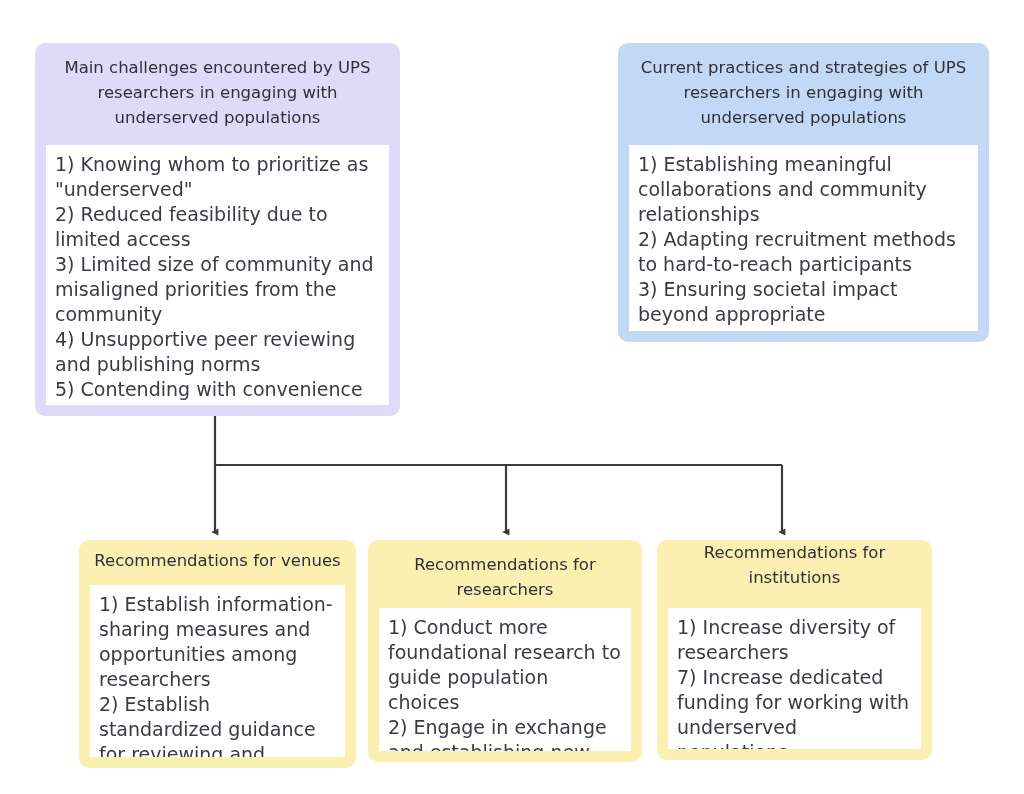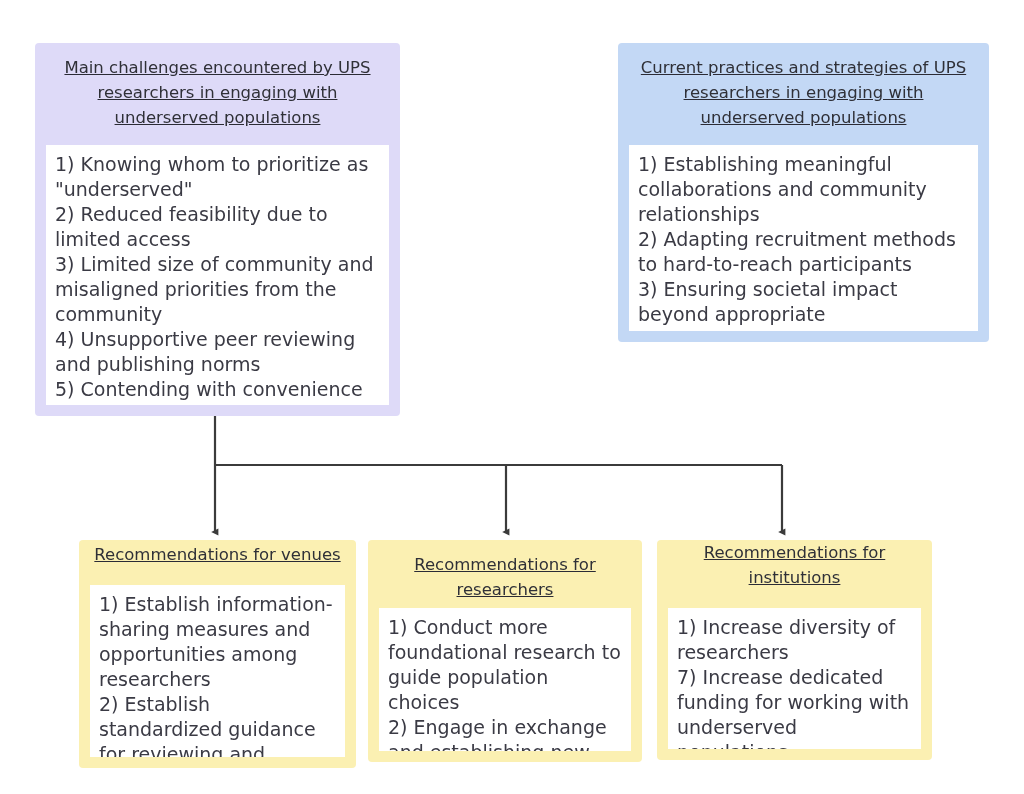--- a/index.html
+++ b/index.html
@@ -17,22 +17,21 @@
   }
   #canvas {
     position: absolute;
     left: 0; top: 0;
     width: 1024px;
     height: 794px;
   }
   .node {
     position: absolute;
     box-sizing: border-box;
-    border-radius: 4px;
-    text-decoration: underline;
+    border-radius: 10px;
   }
   .node-title {
     text-align: center;
     font-size: 16.5px;
     line-height: 25px;
     color: #2f3037;
     padding: 12px 14px 9px 14px;
     box-sizing: border-box;
   }
   .node-body {
@@ -80,21 +79,21 @@
   .node-rec {
     background: #fbf0b2;
   }
   #node-venues {
     left: 79px;
     top: 540px;
     width: 277px;
     height: 228px;
   }
   #node-venues .node-body { top: 45px; }
-  #node-venues .node-title { padding-top: 2px; }
+  #node-venues .node-title { padding-top: 8px; }
 
   #node-researchers {
     left: 368px;
     top: 540px;
     width: 274px;
     height: 222px;
   }
   #node-researchers .node-body { top: 68px; }
   #node-researchers .node-title { padding-top: 12px; }
 

